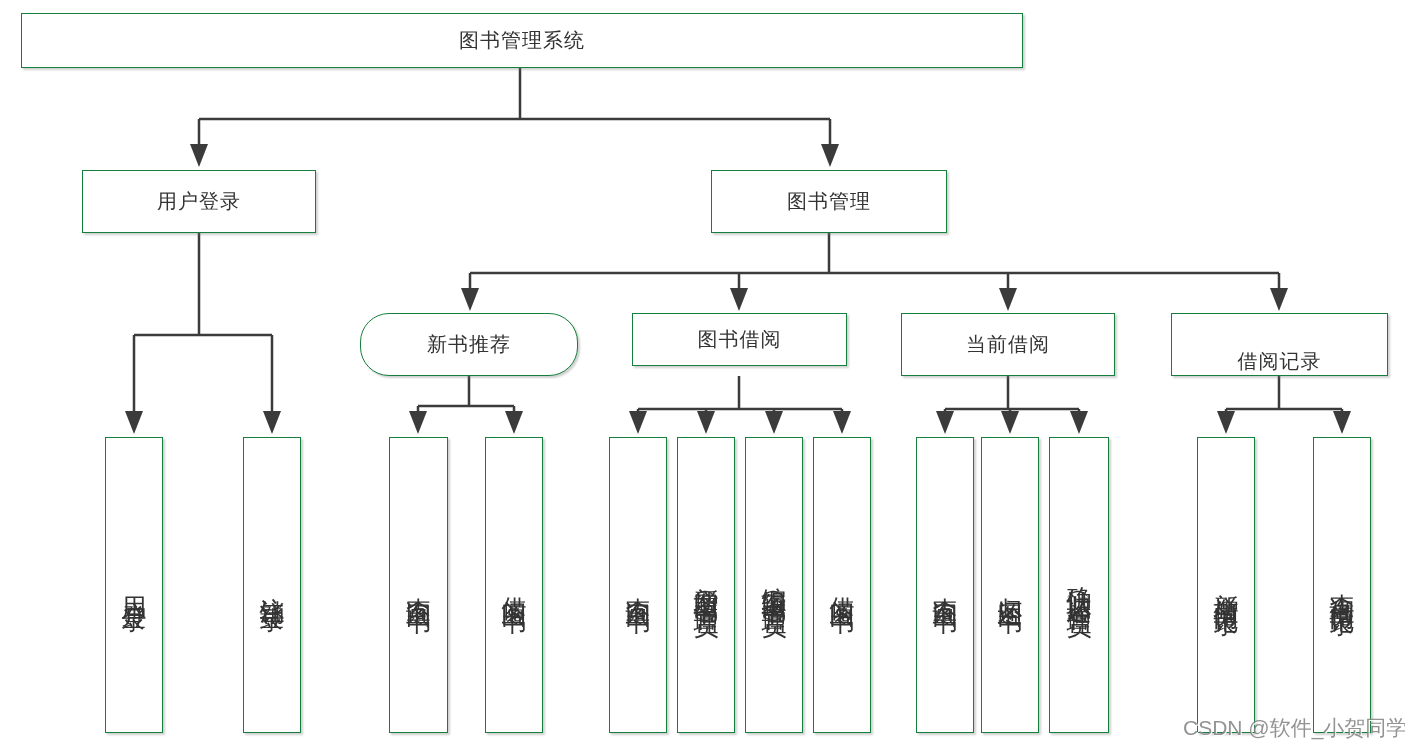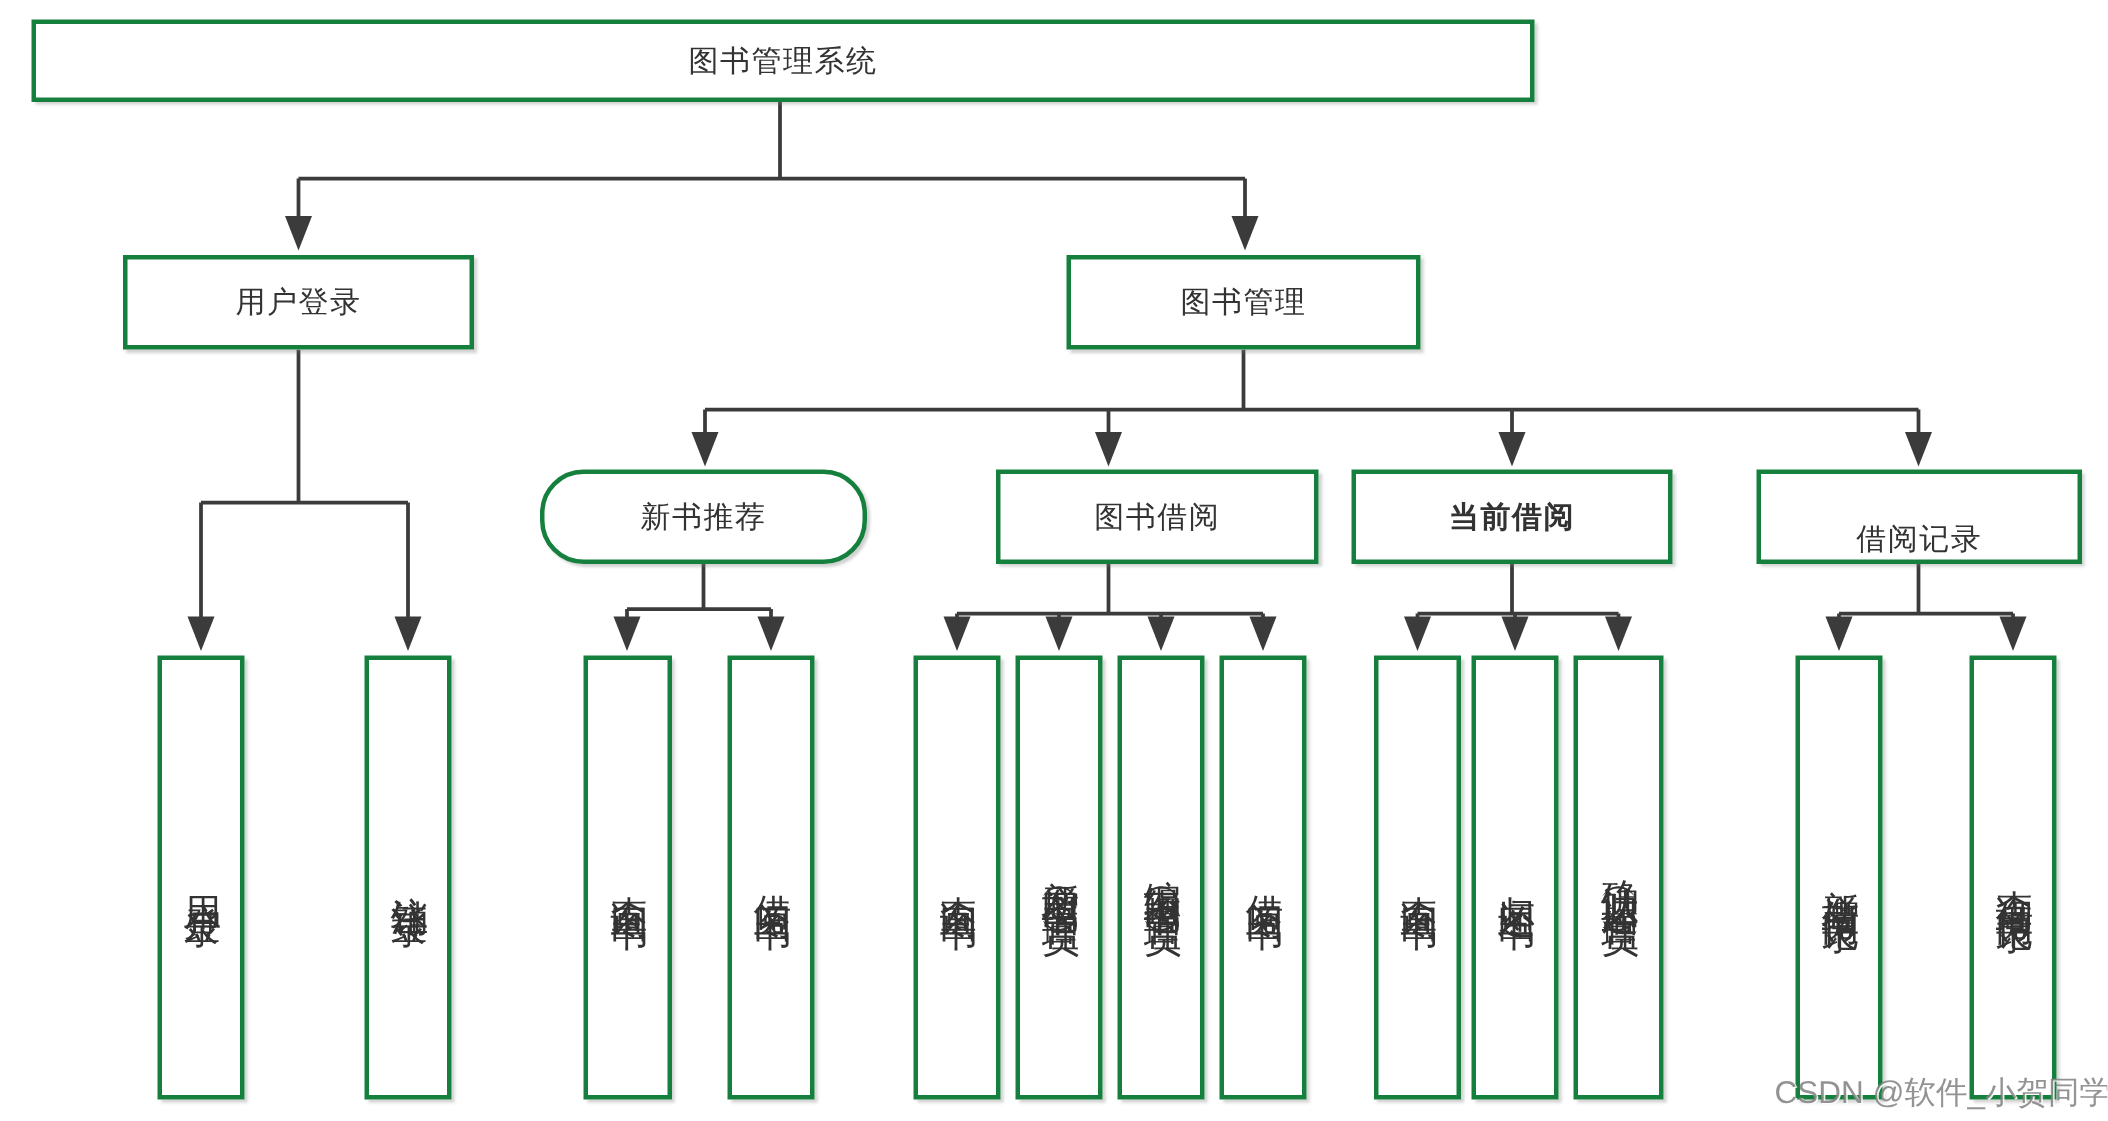--- a/index.html
+++ b/index.html
@@ -12,21 +12,21 @@
     overflow: hidden;
   }
   #wires {
     position: absolute;
     left: 0; top: 0;
     width: 1405px; height: 747px;
   }
   .box {
     position: absolute;
     box-sizing: border-box;
-    border: 3px solid #15803d;
+    border: 1px solid #15803d;
     background: #ffffff;
     display: flex;
     align-items: center;
     justify-content: center;
     color: #333333;
     box-shadow: 2px 2px 2px rgba(120,120,120,0.35);
   }
   .hlabel {
     font-size: 20px;
     letter-spacing: 1px;
@@ -40,22 +40,22 @@
     letter-spacing: 4px;
     white-space: nowrap;
   }
   
   .n-root   { left: 21px;   top: 13px;  width: 1002px; height: 55px; }
   
   .n-g0     { left: 82px;   top: 170px; width: 234px;  height: 63px; }
   .n-g1     { left: 711px;  top: 170px; width: 236px;  height: 63px; }
   
   .n-s0     { left: 360px;  top: 313px; width: 218px;  height: 63px; border-radius: 29px; }
-  .n-s1     { left: 664px;  top: 313px; width: 215px;  height: 63px; }
-  .n-s2     { left: 901px;  top: 313px; width: 214px;  height: 63px; font-weight: bold; }
+  .n-s1     { left: 632px;  top: 313px; width: 215px;  height: 53px; }
+  .n-s2     { left: 901px;  top: 313px; width: 214px;  height: 63px; }
   .n-s3     { left: 1171px; top: 313px; width: 217px;  height: 63px; align-items: flex-end; }
   
   .leaf     { top: 437px; height: 296px; }
   .n-a0     { left: 105px;  width: 58px; }
   .n-a1     { left: 243px;  width: 58px; }
   .n-b00    { left: 389px;  width: 59px; }
   .n-b01    { left: 485px;  width: 58px; }
   .n-b10    { left: 609px;  width: 58px; }
   .n-b11    { left: 677px;  width: 58px; }
   .n-b12    { left: 745px;  width: 58px; }

